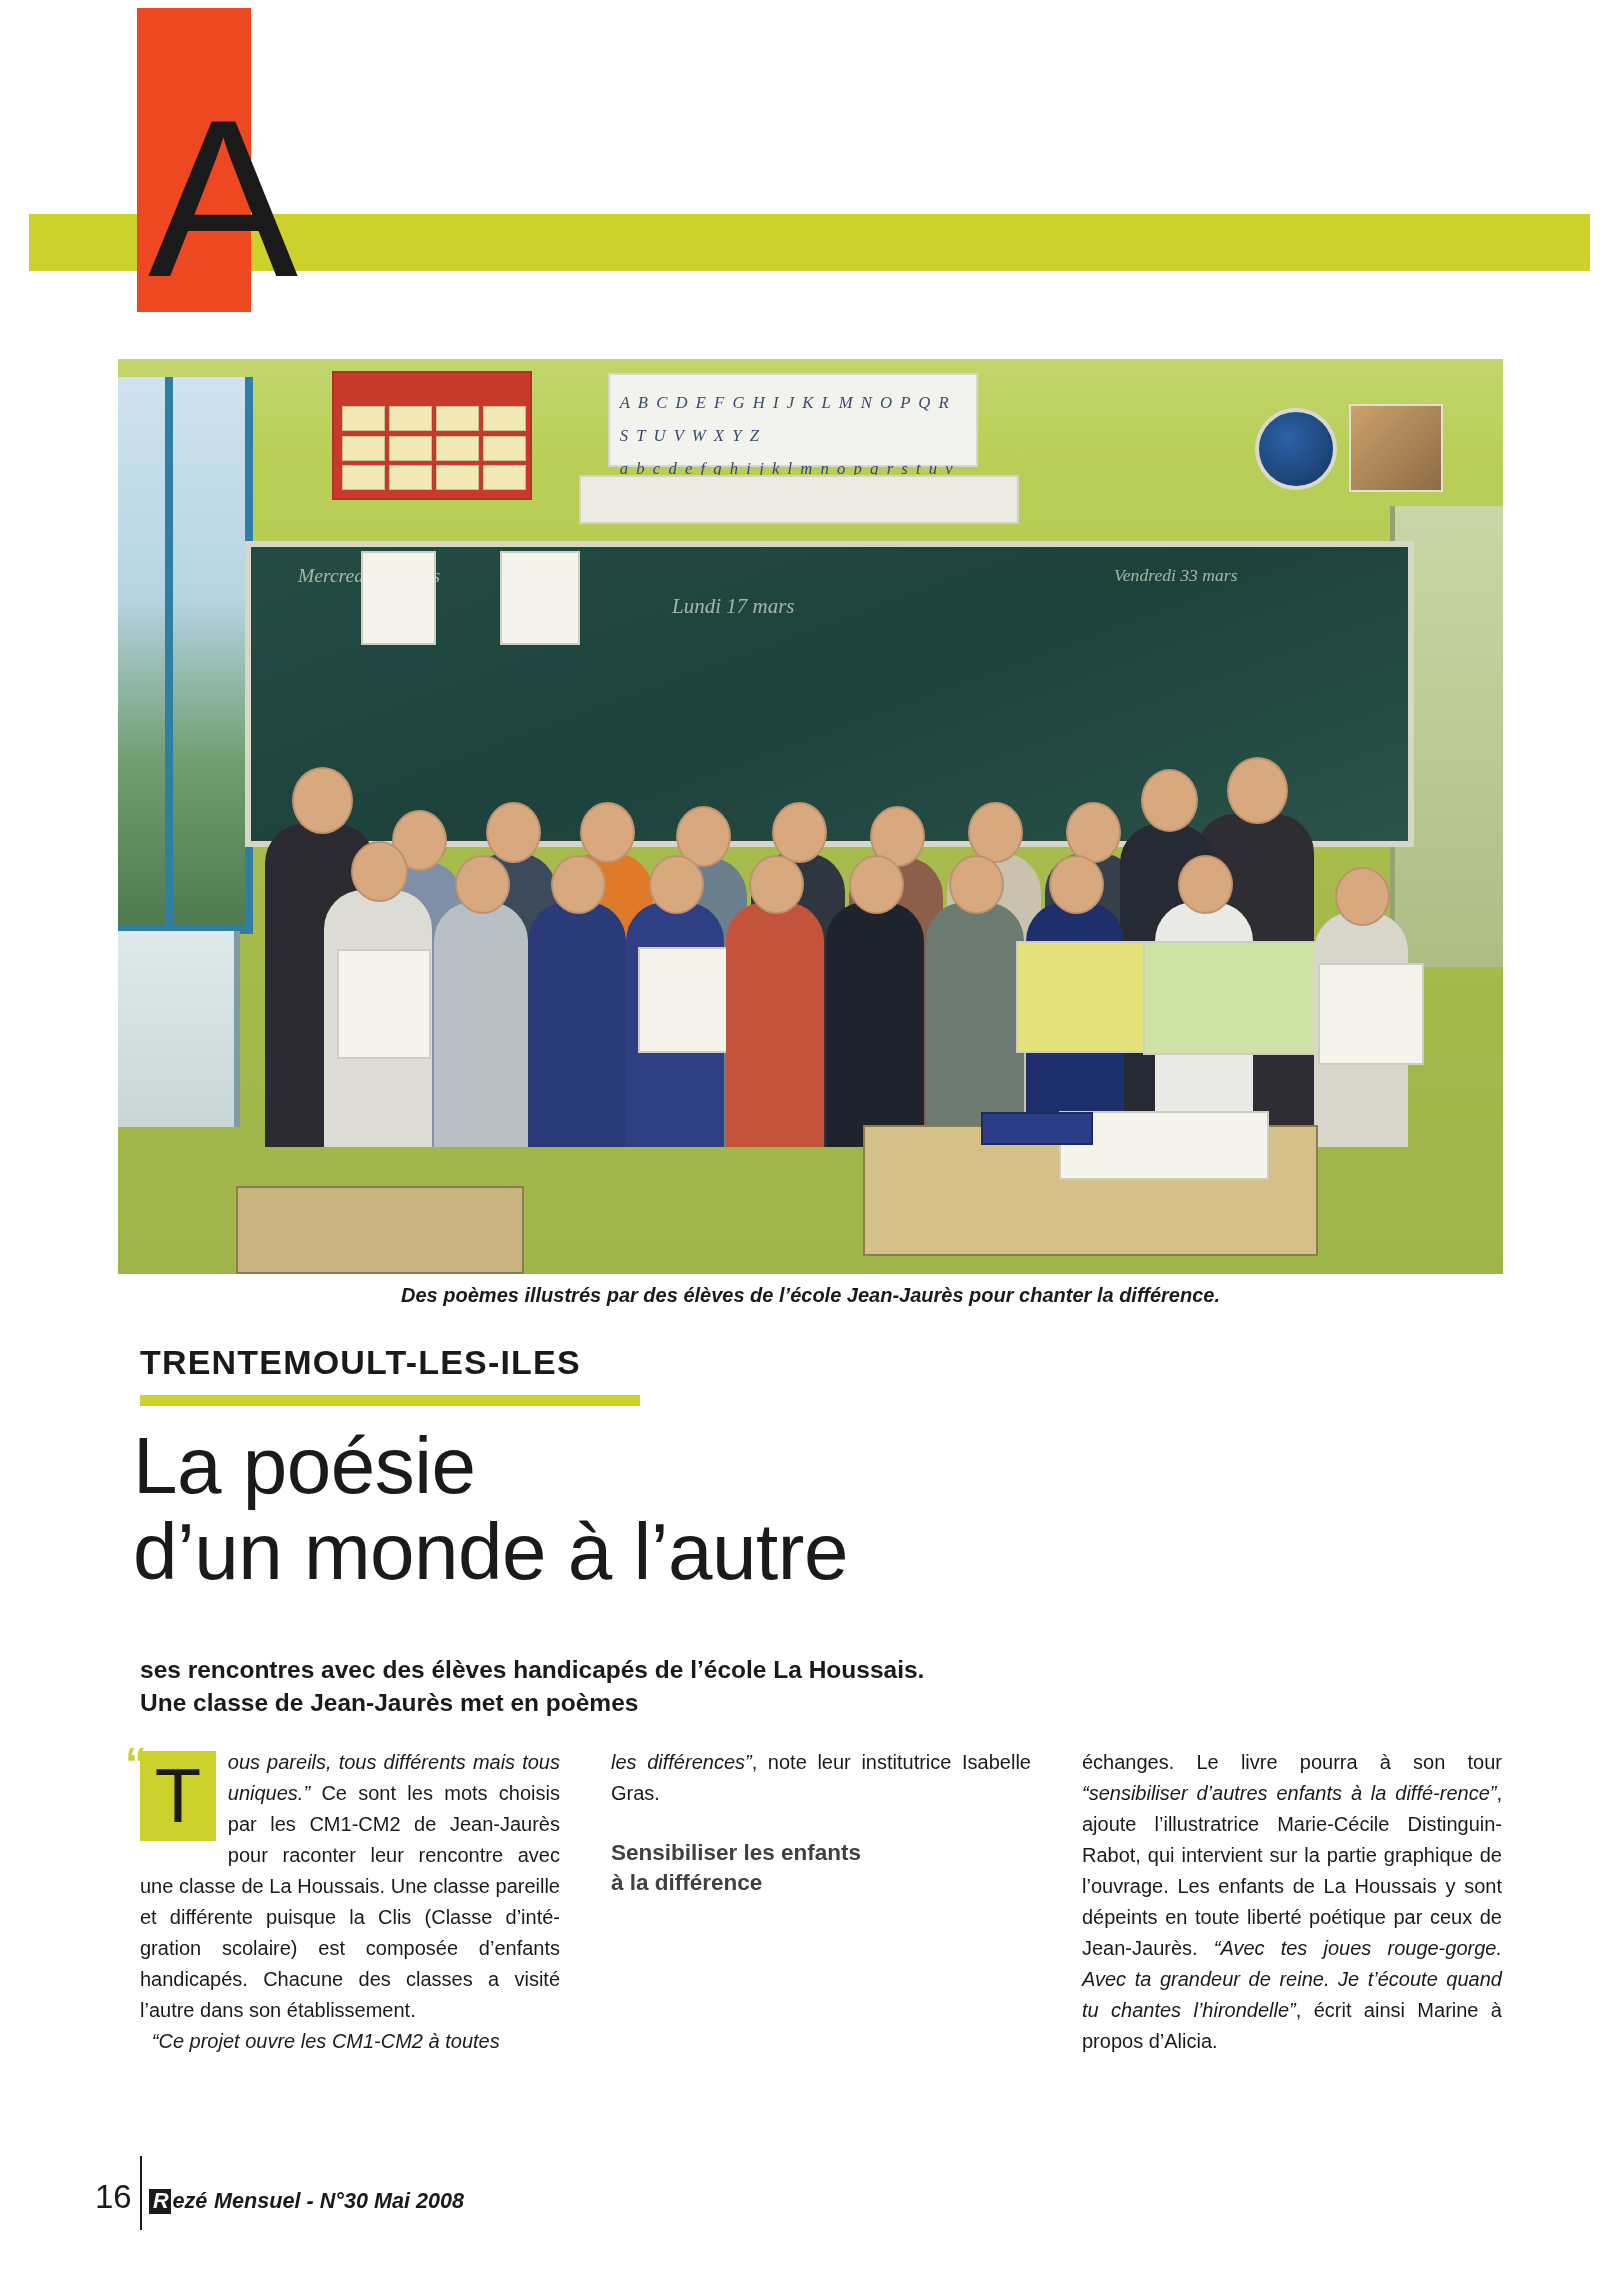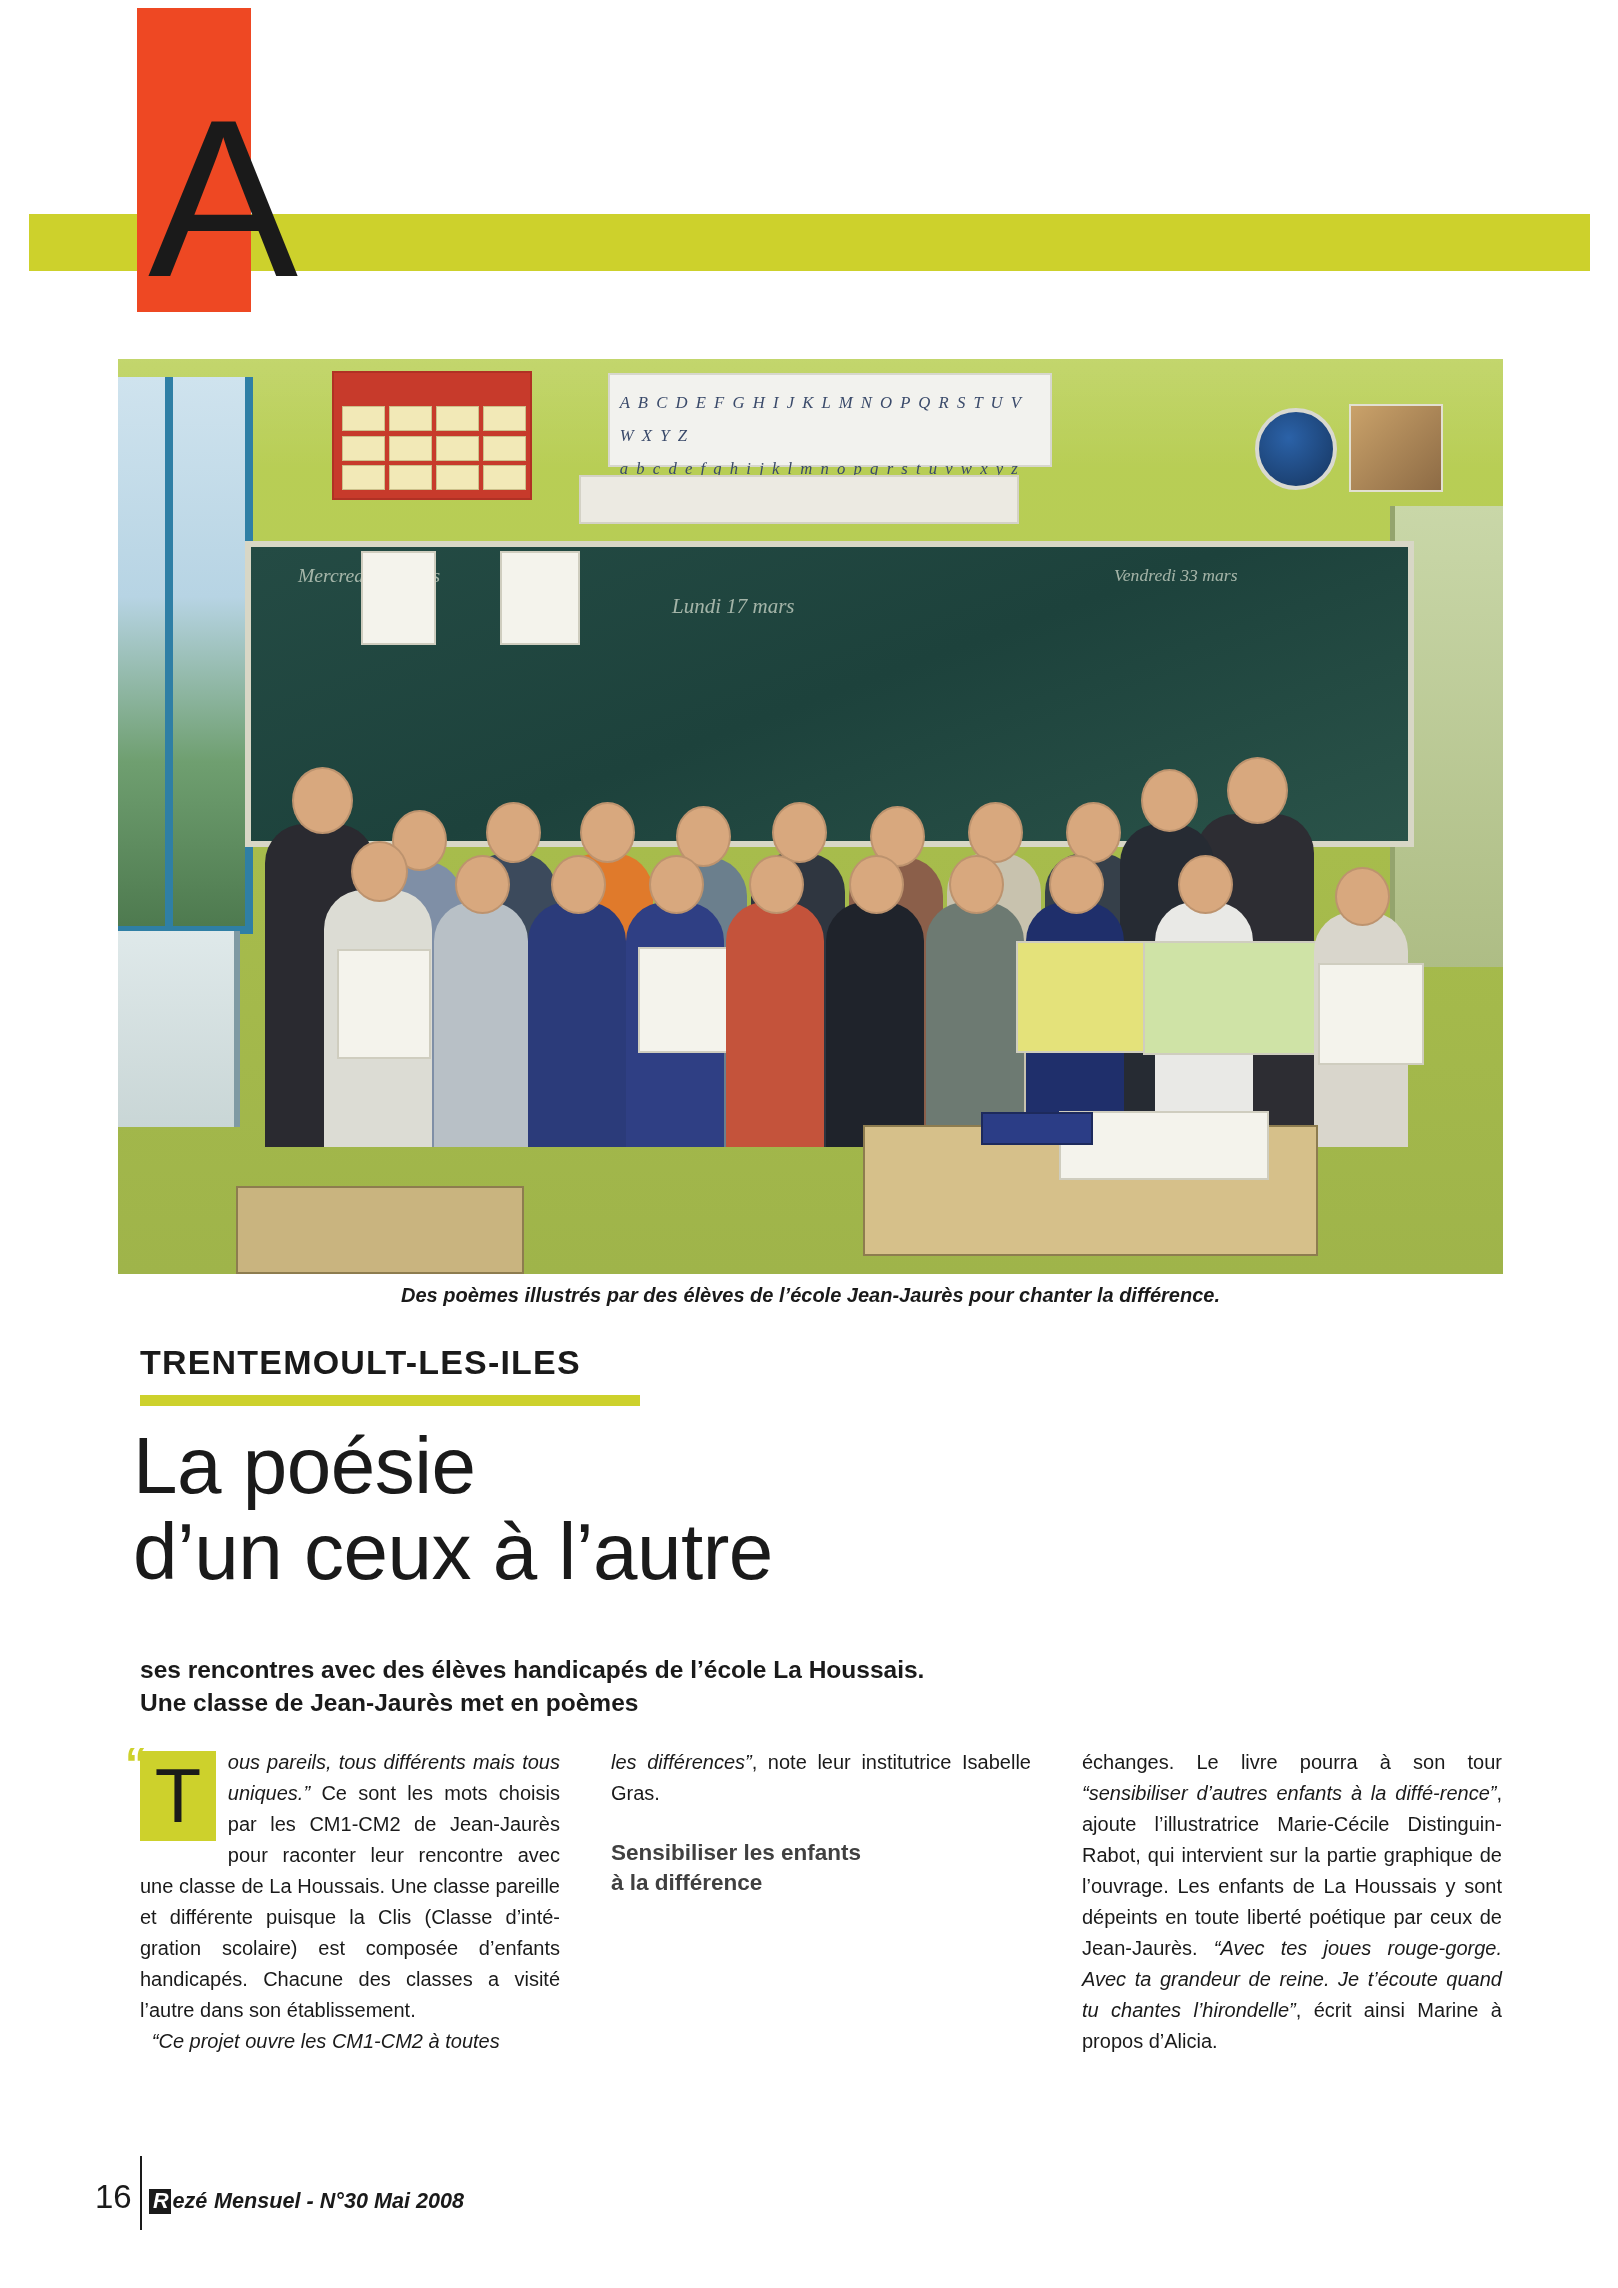--- a/index.html
+++ b/index.html
@@ -127,21 +127,21 @@
     left: 214px; top: 11.8px; width: 196px; height: 125px;
     background: #c73a2b;
     border: 2.9px solid #b03124;
   }
   .poster-grid .cell {
     position: absolute; width: 41px; height: 23.5px; background: #f2e9b7;
     border: 1px solid #ccc08a;
   }
   .alphabet {
     position: absolute;
-    left: 490px; top: 13.7px; width: 444px; height: 94px;
+    left: 490px; top: 13.7px; width: 370px; height: 94px;
     background: #f2f2ee;
     border: 2px solid #d7d7cd;
     font-family: "Liberation Serif", serif;
     font-style: italic;
     font-size: 16.7px;
     color: #3a4a6a;
     padding: 11.8px 9.8px;
     box-sizing: border-box;
     letter-spacing: 2px;
     line-height: 33px;
@@ -483,21 +483,21 @@
   </div>
 </div>
 
 <div class="photo-cap">Des poèmes illustrés par des élèves de l’école Jean-Jaurès pour chanter la différence.</div>
 
 <div class="kicker">TRENTEMOULT-LES-ILES</div>
 <div class="kicker-rule"></div>
 
 <div class="headline">
   <div>La poésie</div>
-  <div>d’un ceux à l’autre</div>
+  <div>d’un monde à l’autre</div>
 </div>
 
 <div class="standfirst">
   <div>ses rencontres avec des élèves handicapés de l’école La Houssais.</div>
   <div>Une classe de Jean-Jaurès met en poèmes</div>
 </div>
 
 <div class="dropquote">“</div>
 
 <div class="cols">

